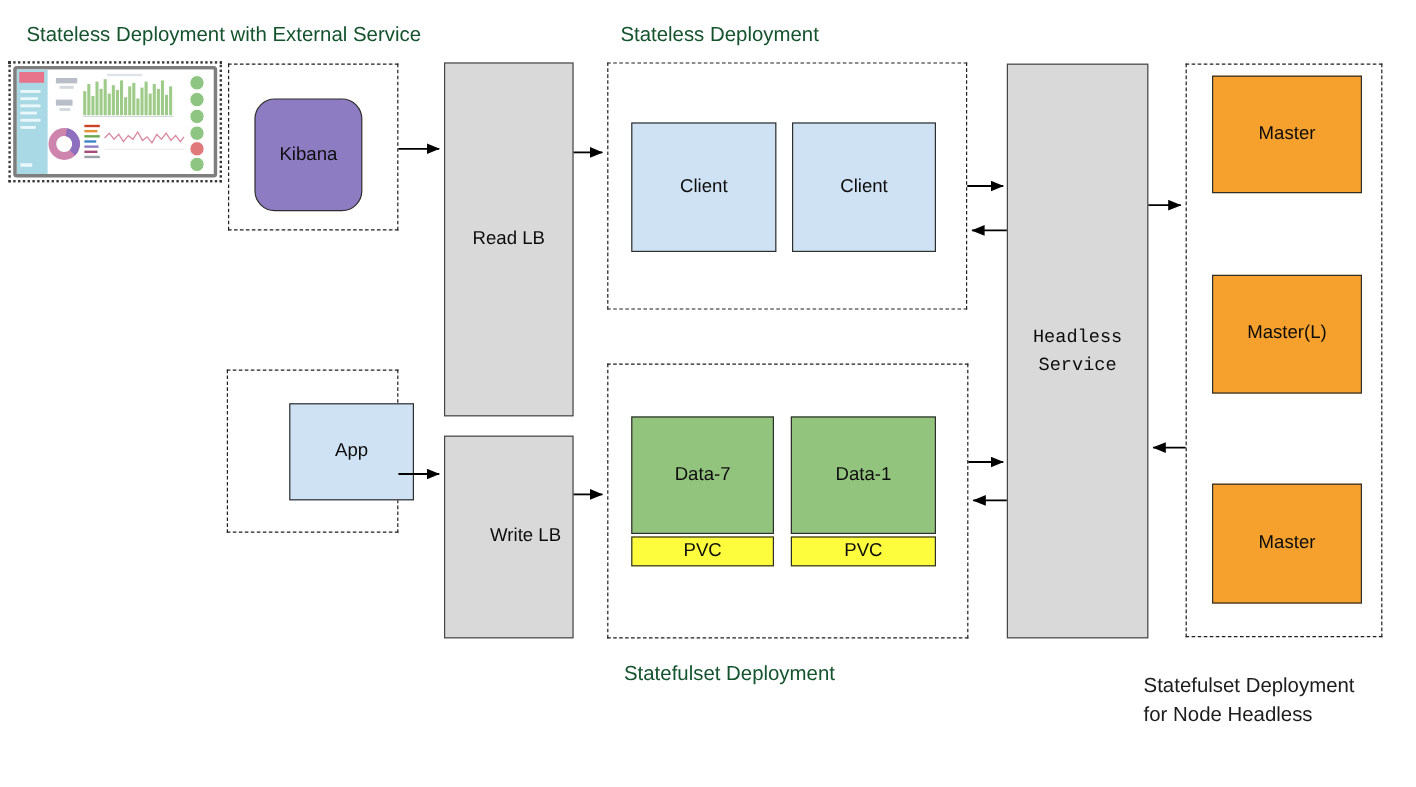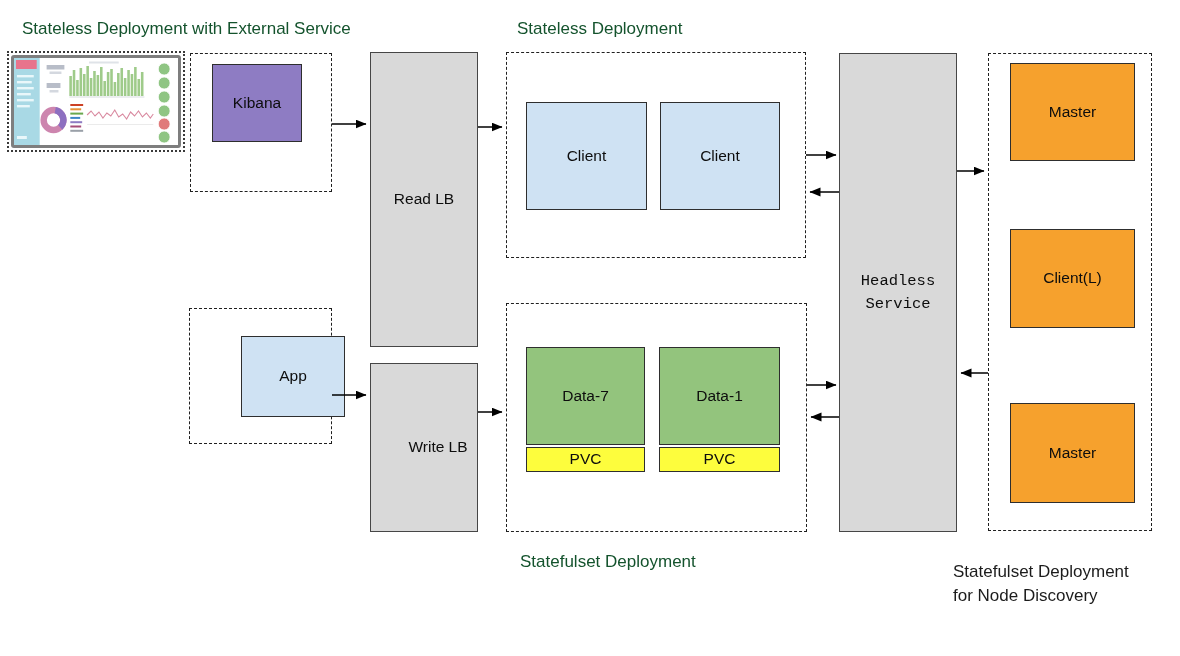--- a/index.html
+++ b/index.html
@@ -36,21 +36,21 @@
 </head>
 <body>
 
 <div id="canvas">
 
   <div class="section-title" style="left:22px;top:19px;">Stateless Deployment with External Service</div>
   <div class="section-title" style="left:517px;top:19px;">Stateless Deployment</div>
   <div class="section-title" style="left:520px;top:552px;">Statefulset Deployment</div>
   <div class="multi-line-label" style="left:953px;top:560px;">
     <div>Statefulset Deployment</div>
-    <div>for Node Discovery</div>
+    <div>for Node Headless</div>
   </div>
 
   <div id="thumb">
     <div class="frame">
       <svg viewBox="0 0 166 87" preserveAspectRatio="none">
         <rect x="0" y="0" width="166" height="87" fill="#ffffff"></rect>
 
         <rect x="0" y="0" width="26" height="87" fill="#a9d9e5"></rect>
         <rect x="2" y="2" width="21" height="9" fill="#e8748c"></rect>
         <g fill="#e9f7fa">
@@ -122,40 +122,40 @@
       </svg>
     </div>
   </div>
 
   <div class="dashed-group" style="left:190px;top:53px;width:142px;height:139px;"></div>
   <div class="dashed-group" style="left:189px;top:308px;width:143px;height:136px;"></div>
   <div class="dashed-group" style="left:506px;top:52px;width:300px;height:206px;"></div>
   <div class="dashed-group" style="left:506px;top:303px;width:301px;height:229px;"></div>
   <div class="dashed-group" style="left:988px;top:53px;width:164px;height:478px;"></div>
 
-  <div class="node" style="left: 212px; top: 64px; width: 90px; height: 78px; background: rgb(142, 124, 195);">Kibana</div>
+  <div class="node" style="left: 212px; top: 82px; width: 90px; height: 94px; background: rgb(142, 124, 195); border-radius: 17px;">Kibana</div>
 
   <div class="node gray" style="left: 370px; top: 52px; width: 108px; height: 295px; background: rgb(217, 217, 217);">Read LB</div>
 
   <div class="node" style="left: 526px; top: 102px; width: 121px; height: 108px; background: rgb(207, 226, 243);">Client</div>
   <div class="node" style="left: 660px; top: 102px; width: 120px; height: 108px; background: rgb(207, 226, 243);">Client</div>
 
   <div class="node" style="left: 218px; top: 336px; width: 104px; height: 81px; background: rgb(207, 226, 243); margin-left: 23px;">App</div>
 
   <div class="node gray" style="left: 370px; top: 363px; width: 108px; height: 169px; background: rgb(217, 217, 217); padding-left: 28px;">Write LB</div>
 
   <div class="node" style="left: 526px; top: 347px; width: 119px; height: 98px; background: rgb(147, 196, 125);">Data-7</div>
   <div class="node" style="left: 526px; top: 447px; width: 119px; height: 25px; background: rgb(253, 253, 61);">PVC</div>
   <div class="node" style="left: 659px; top: 347px; width: 121px; height: 98px; background: rgb(147, 196, 125);">Data-1</div>
   <div class="node" style="left: 659px; top: 447px; width: 121px; height: 25px; background: rgb(253, 253, 61);">PVC</div>
 
   <div class="node gray" style="left: 839px; top: 53px; width: 118px; height: 479px; padding: 0px 14px; background: rgb(217, 217, 217); font-family: Liberation Mono, monospace;">Headless Service</div>
 
   <div class="node" style="left: 1010px; top: 63px; width: 125px; height: 98px; background: rgb(246, 161, 45);">Master</div>
-  <div class="node" style="left: 1010px; top: 229px; width: 125px; height: 99px; background: rgb(246, 161, 45);">Client(L)</div>
+  <div class="node" style="left: 1010px; top: 229px; width: 125px; height: 99px; background: rgb(246, 161, 45);">Master(L)</div>
   <div class="node" style="left: 1010px; top: 403px; width: 125px; height: 100px; background: rgb(246, 161, 45);">Master</div>
 
   <svg class="arrow-layer" width="1180" height="656" viewBox="0 0 1180 656">
     <defs>
       <marker id="ah" markerUnits="userSpaceOnUse" markerWidth="12" markerHeight="10" refX="10.5" refY="4.5" orient="auto">
         <path d="M0,0 L11,4.5 L0,9 Z" fill="#000"></path>
       </marker>
     </defs>
     <g stroke="#000" stroke-width="1.5">
       <line x1="332" y1="124" x2="366" y2="124" marker-end="url(#ah)"></line>

